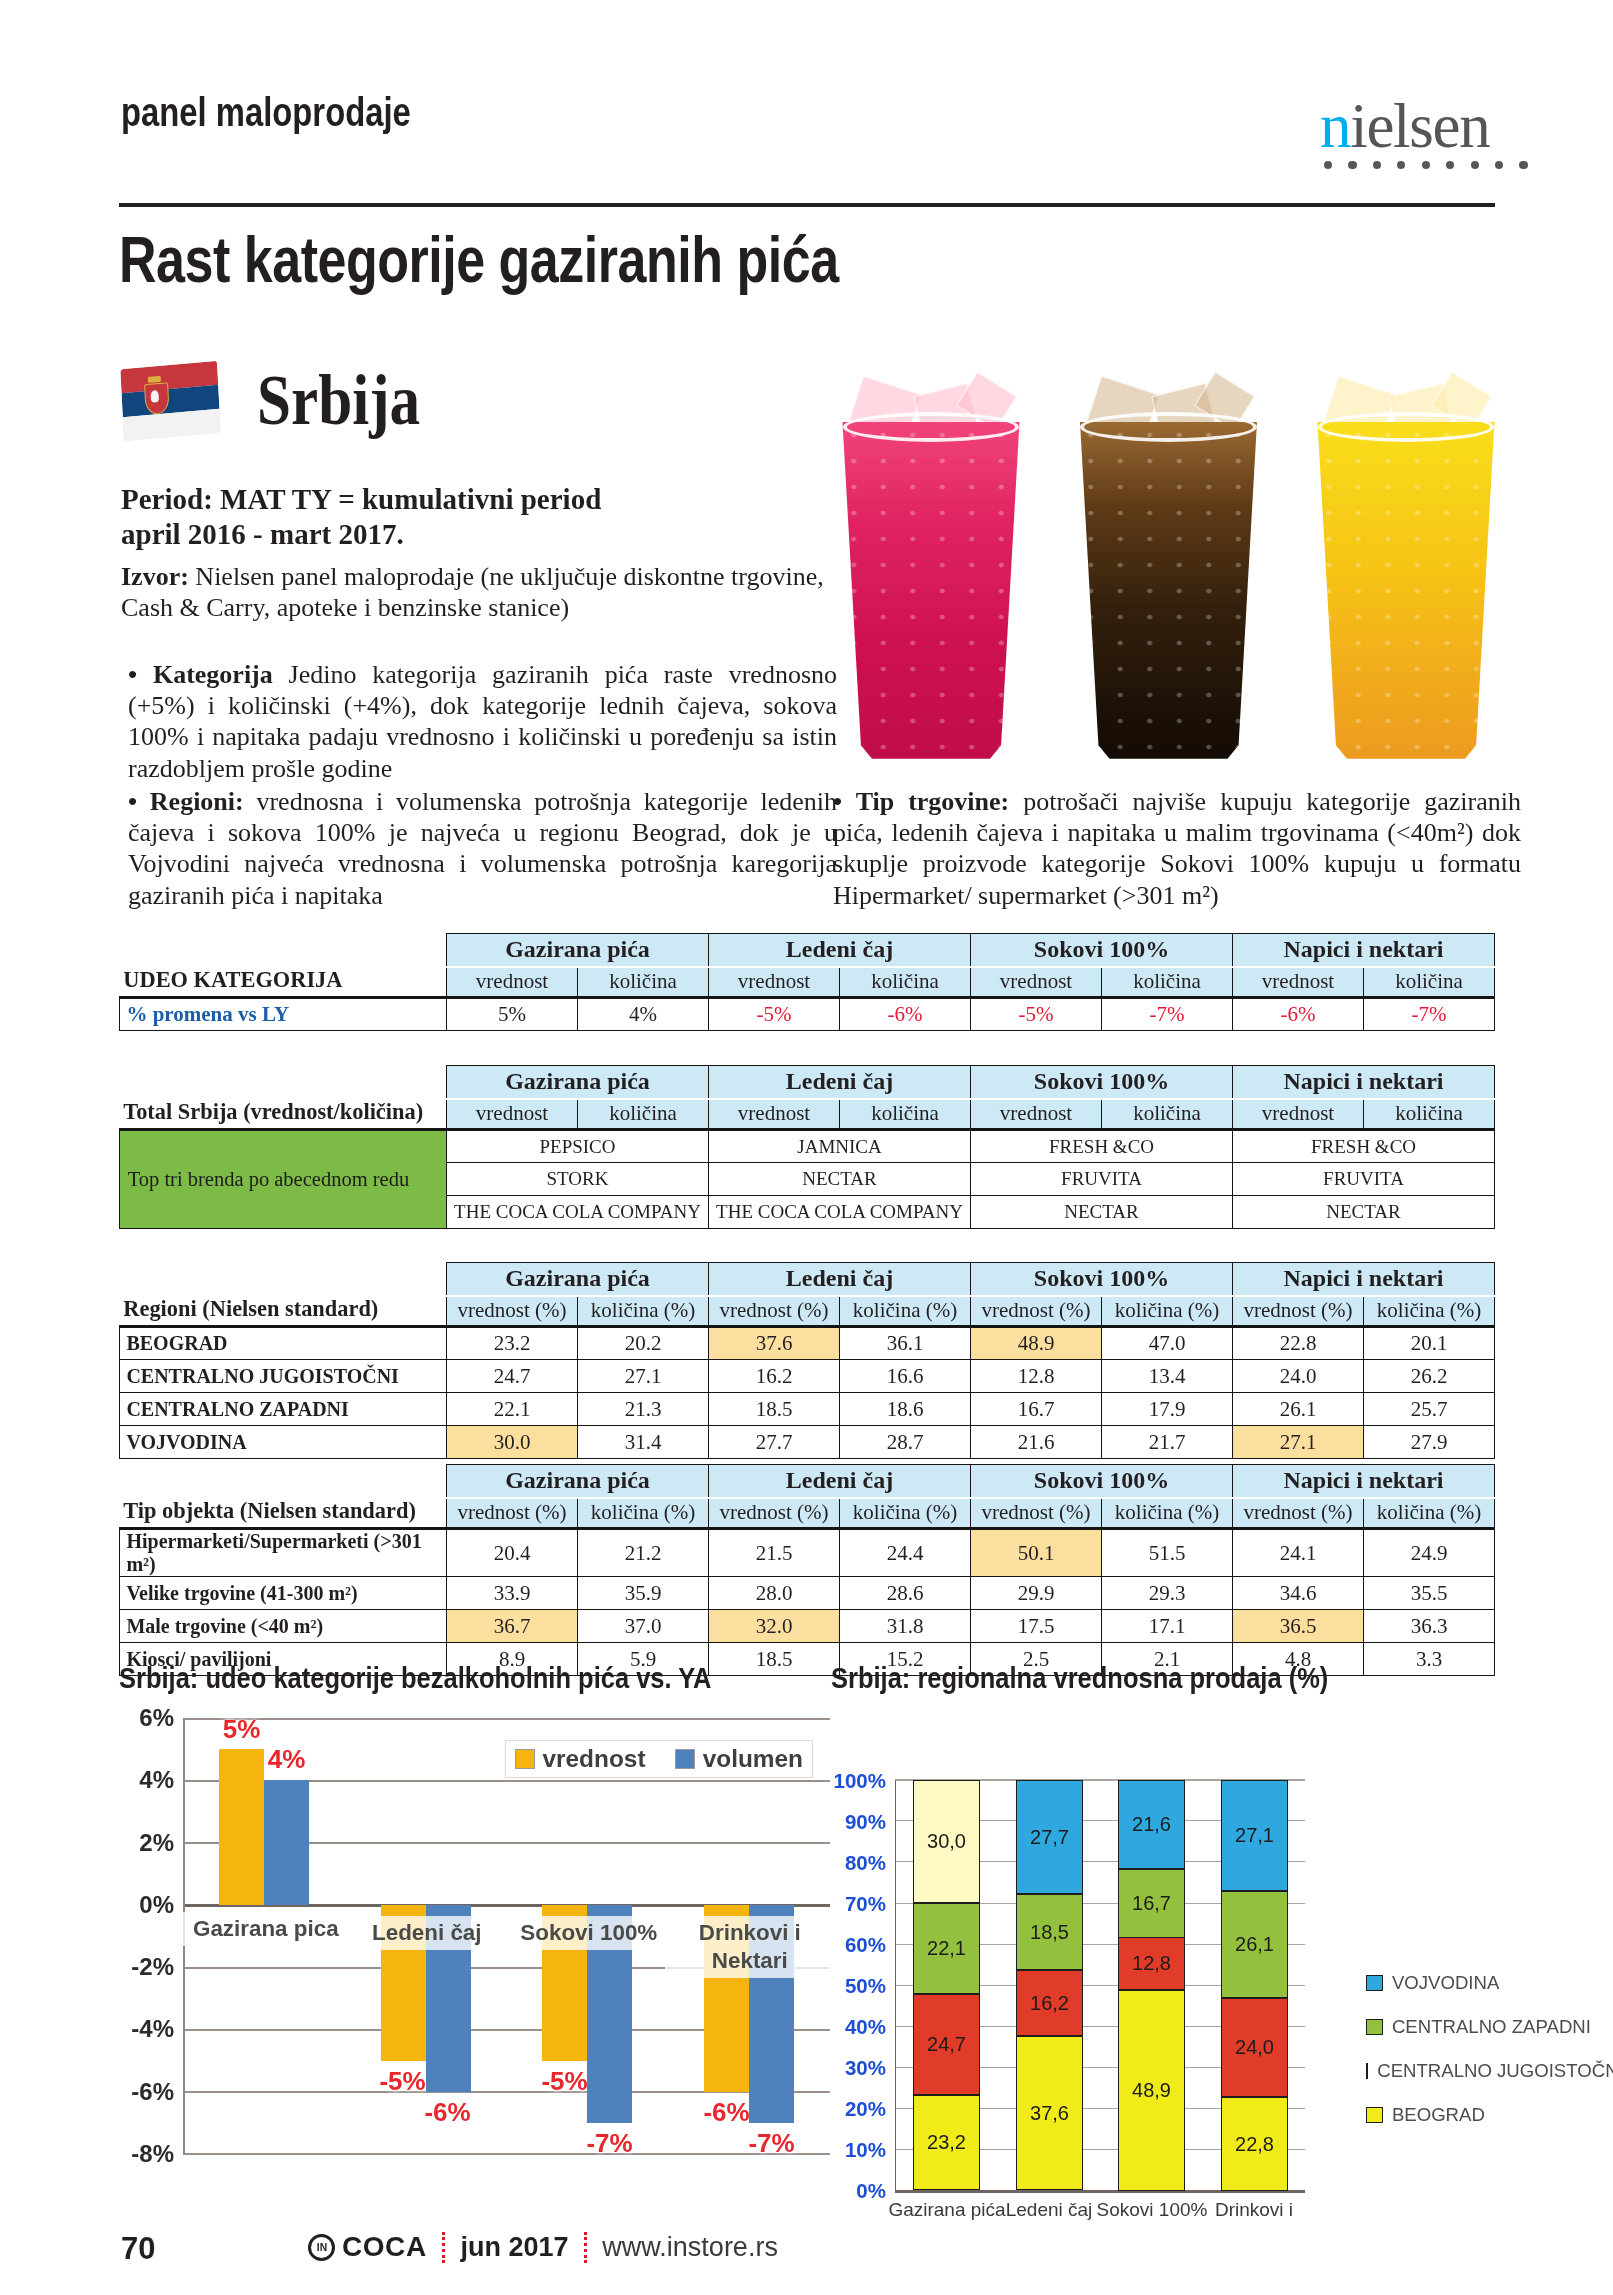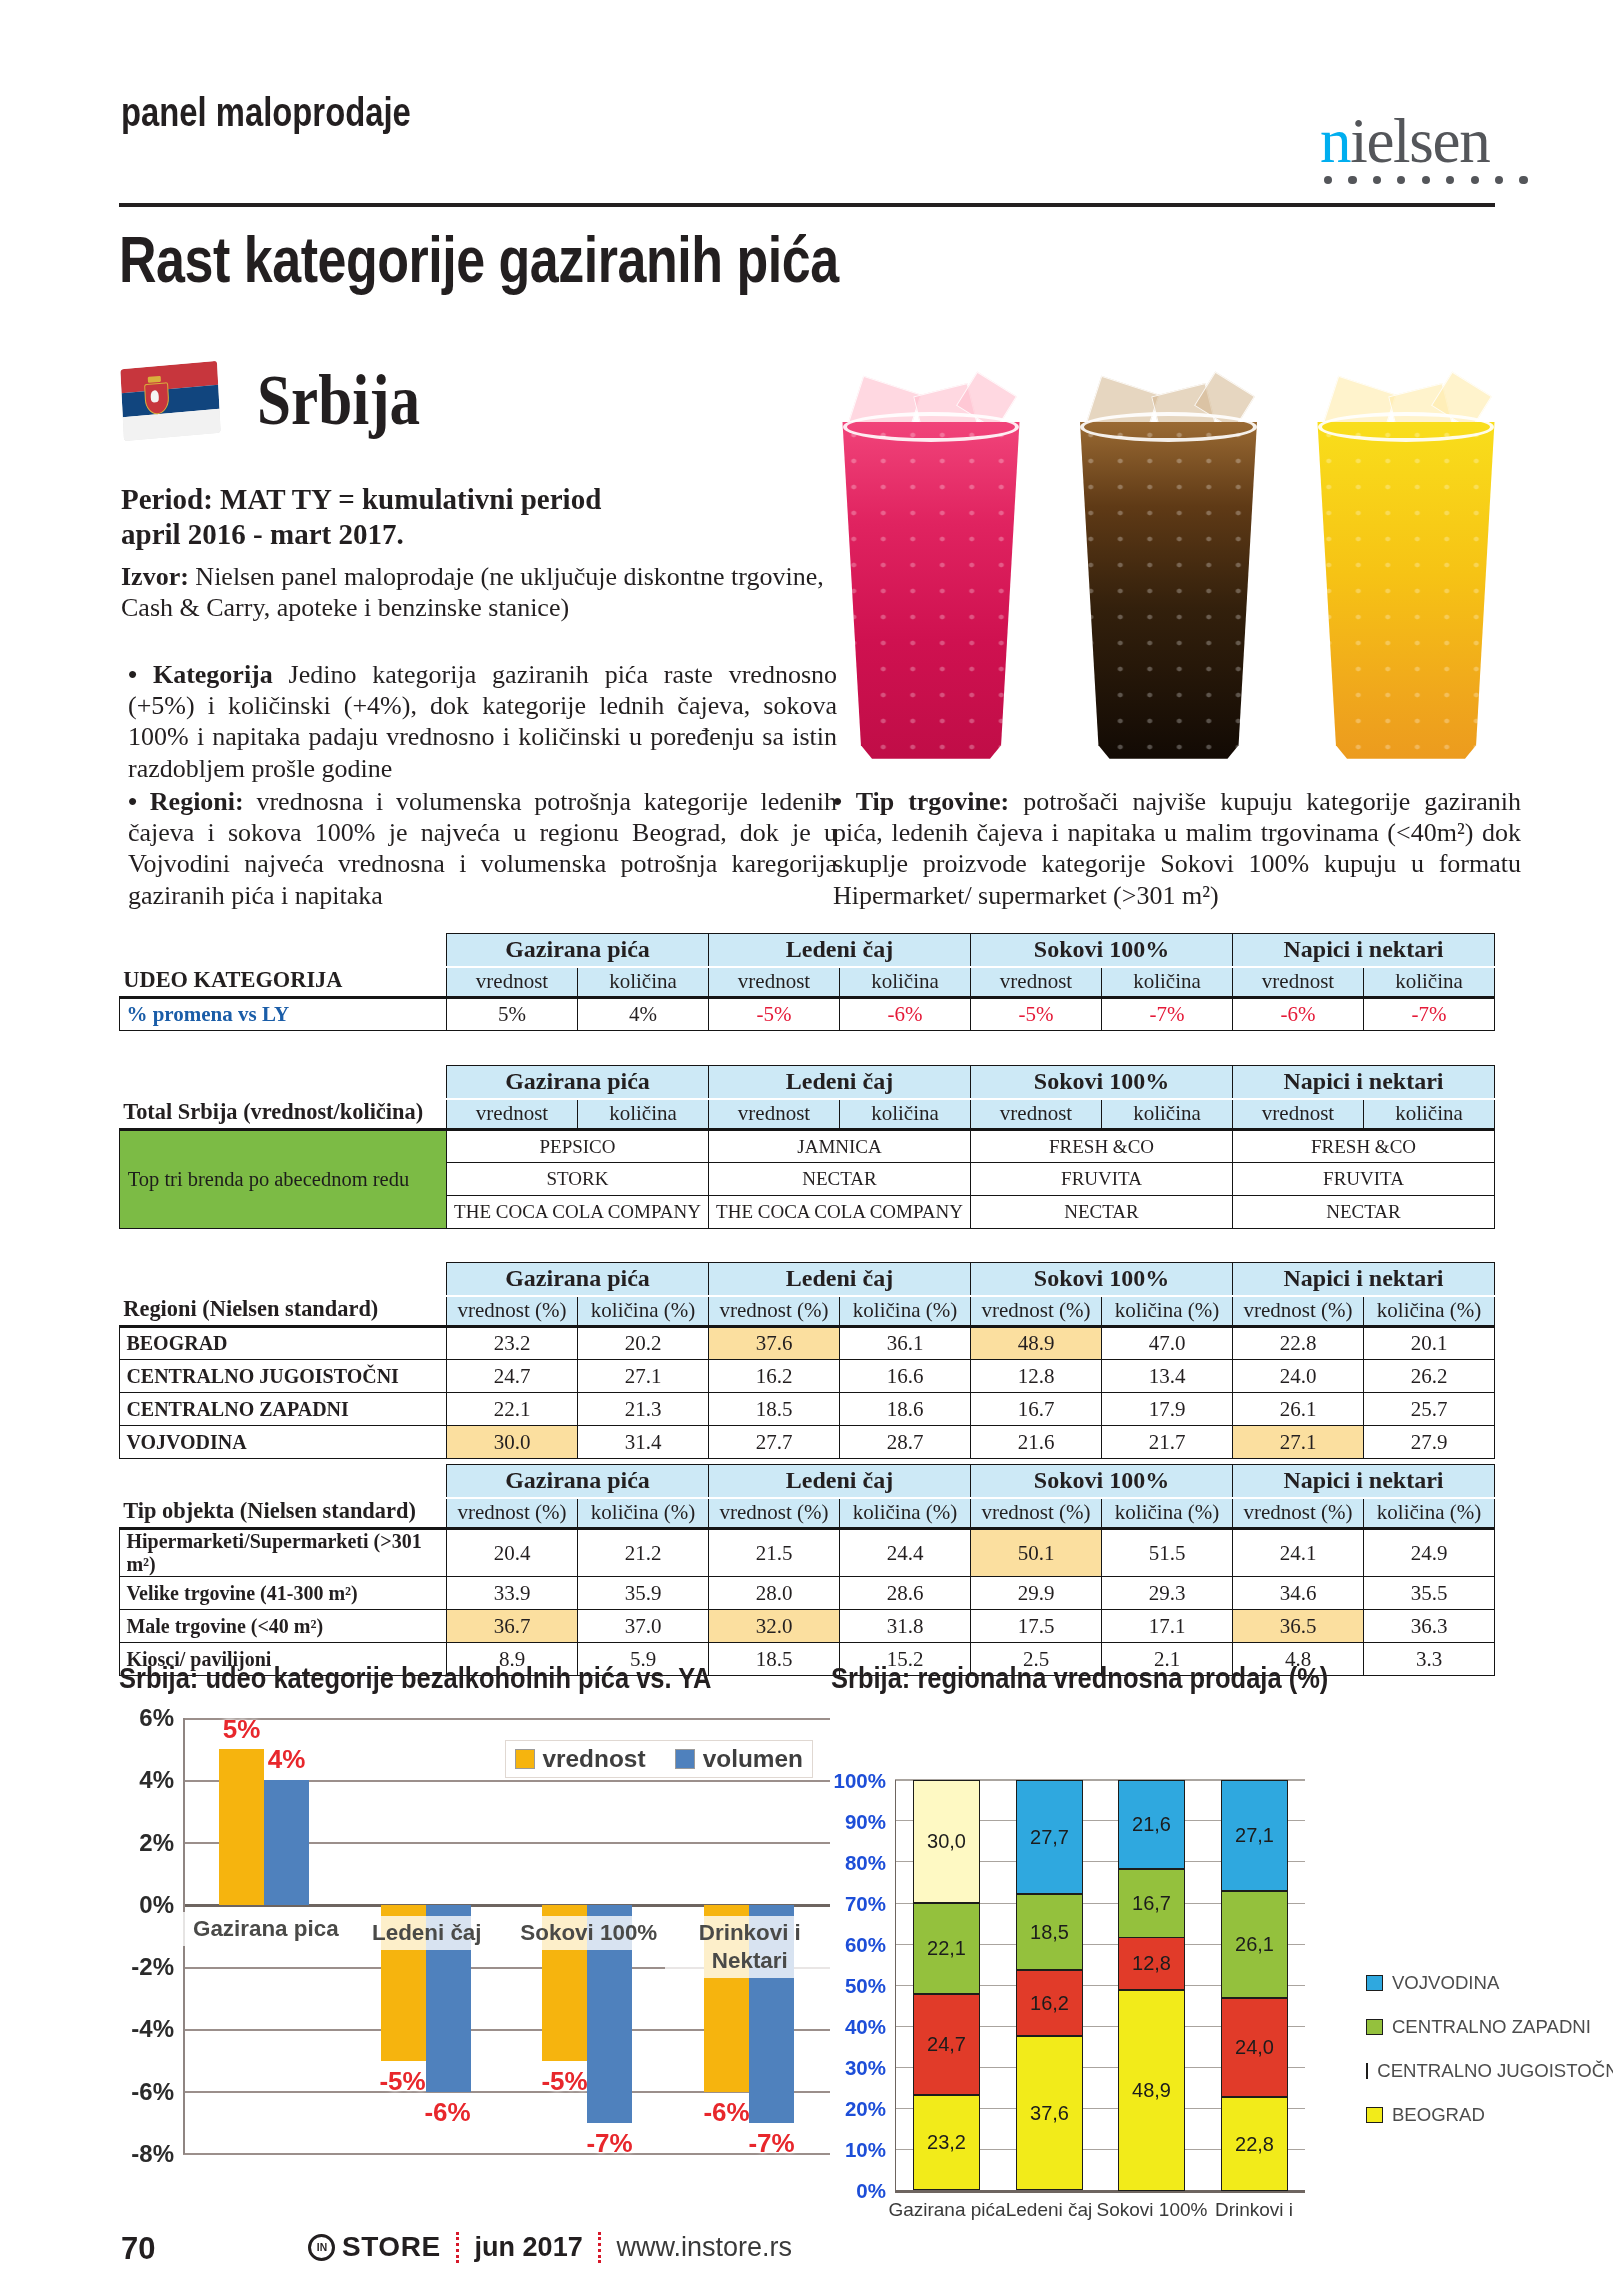--- a/index.html
+++ b/index.html
@@ -4,21 +4,21 @@
 <style>
   html,body{margin:0;padding:0;}
   body{width:1614px;height:2295px;position:relative;background:#ffffff;
        font-family:"Liberation Serif",serif;color:#231f20;overflow:hidden;}
   .cond{display:inline-block;transform:scaleX(.8);transform-origin:0 50%;white-space:nowrap;}
   .cond85{display:inline-block;transform:scaleX(.85);transform-origin:0 50%;white-space:nowrap;}
 
   
   #kicker{position:absolute;left:121px;top:89px;font-family:"Liberation Sans",sans-serif;
           font-weight:700;font-size:41px;}
-  #nielsen{position:absolute;left:1320px;top:95px;width:216px;margin-top:15px;}
+  #nielsen{position:absolute;left:1320px;top:95px;width:216px;}
   #nielsen .word{font-family:"Liberation Serif",serif;font-size:63px;line-height:1;color:#54565A;letter-spacing:-1.3px;}
   #nielsen .n-blue{color:#00AEEF;}
   .ndots{display:flex;justify-content:space-between;width:204px;margin:2.6px 0 0 3.8px;}
   .ndots i{width:8.3px;height:8.3px;border-radius:50%;background:#54565A;}
   #rule{position:absolute;left:119px;top:203px;width:1376px;height:3.8px;background:#231f20;}
   #title{position:absolute;left:119px;top:222px;font-family:"Liberation Sans",sans-serif;
          font-weight:700;font-size:65px;letter-spacing:-0.6px;}
 
   
   #country{position:absolute;left:122px;top:359px;display:flex;align-items:center;gap:38px;}
@@ -614,20 +614,20 @@
           <span>BEOGRAD</span>
         </div>
       </div>
     </div>
   </div>
 
 <div id="footer">
   <div id="pagenum">70</div>
   <div id="footlogo">
     <div class="inlogo">IN</div>
-    <div class="fstore">STORE</div>
+    <div class="fstore">COCA</div>
     <div class="fsep"></div>
     <div class="fissue">jun 2017</div>
     <div class="fsep"></div>
     <div class="fsite">www.instore.rs</div>
   </div>
 </div>
 
 
 </body></html>

